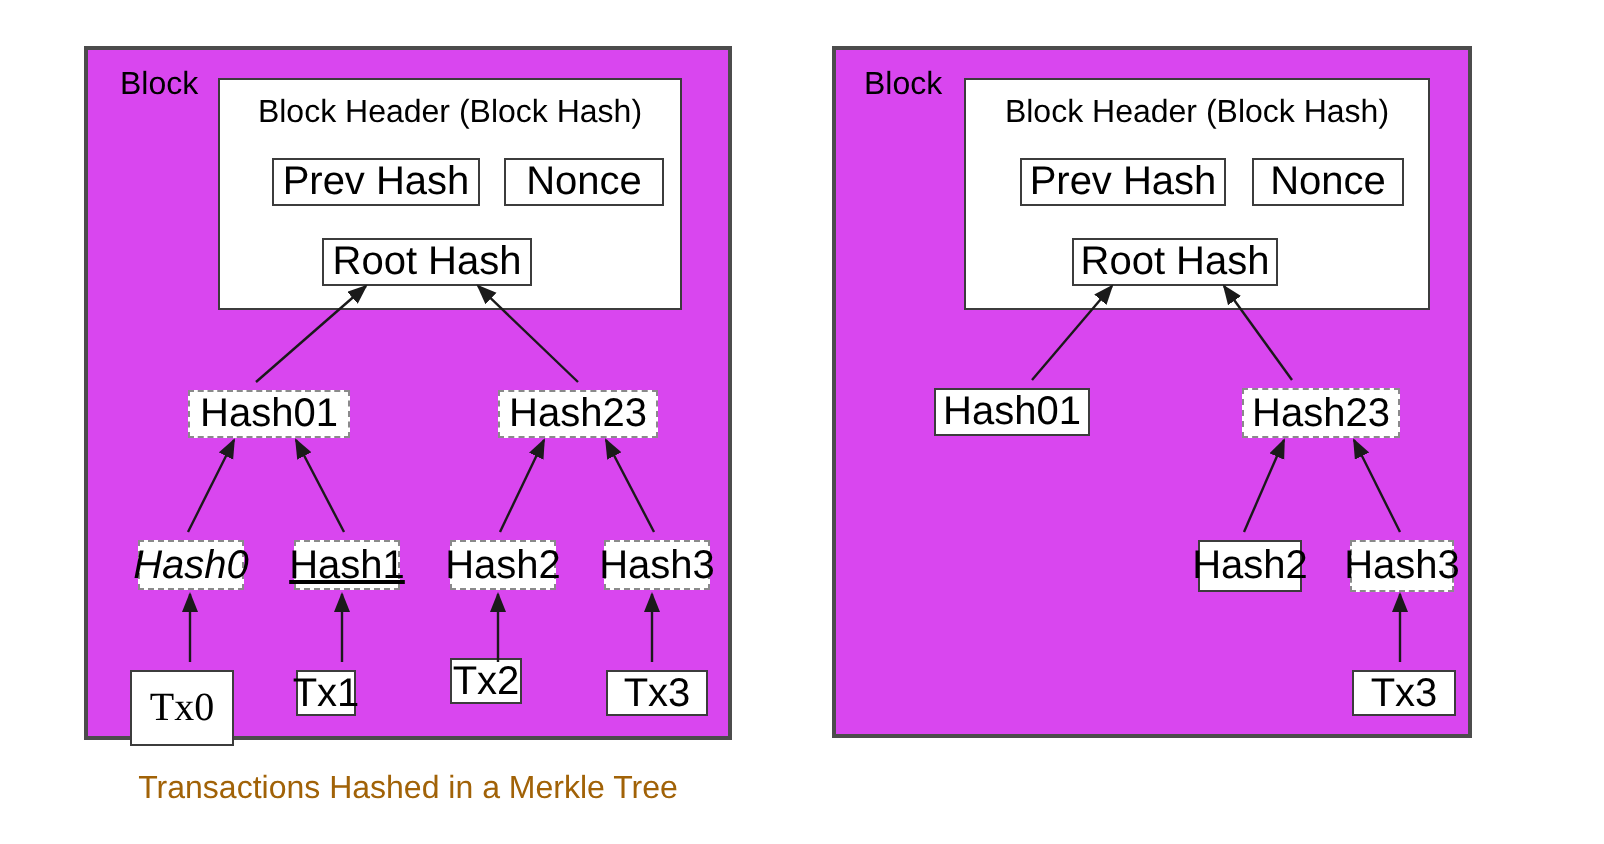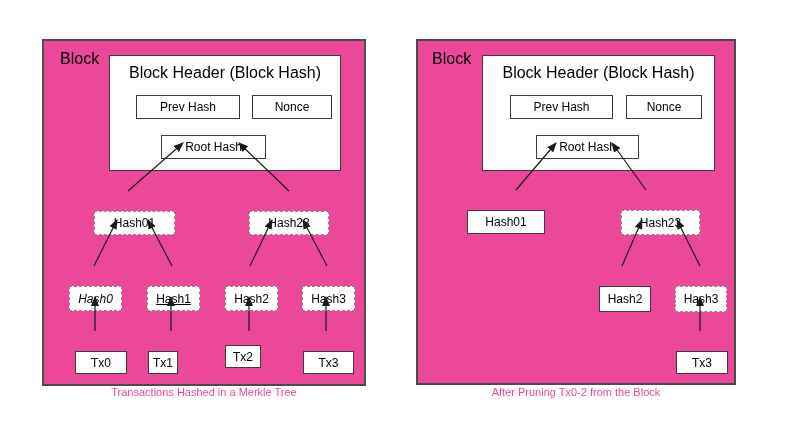--- a/index.html
+++ b/index.html
@@ -12,31 +12,30 @@
     position: relative;
     width: 802px;
     height: 422px;
     background: #ffffff;
     overflow: hidden;
   }
   .outer-box {
     position: absolute;
     box-sizing: border-box;
     border: 2px solid #4c4c4c;
-    background: #ec4899;
-    margin-top: 16px;
+    background: #d946ef;
   }
   .box {
     position: absolute;
     box-sizing: border-box;
     background: #ffffff;
     display: flex;
     align-items: center;
     justify-content: center;
-    font-size: 12px;
+    font-size: 20px;
     line-height: 1;
     white-space: nowrap;
     color: #000000;
   }
   .solid  { border: 1.5px solid #3c3c3c; }
   .dashed { border: 1px dashed #8a8a8a; }
   .header-box {
     position: absolute;
     box-sizing: border-box;
     border: 1.5px solid #3c3c3c;
@@ -50,23 +49,23 @@
     line-height: 1.1;
   }
   .block-label {
     position: absolute;
     font-size: 16px;
     line-height: 1;
   }
   .caption {
     position: absolute;
     text-align: center;
-    font-size: 11px;
+    font-size: 16px;
     line-height: 1.1;
-    color: #ec4899;
+    color: #a16207;
   }
   .arrows {
     position: absolute;
     left: 0; top: 0;
     width: 802px; height: 422px;
     pointer-events: none;
   }
   .arrows line {
     stroke: #1a1a1a;
     stroke-width: 1.2;
@@ -89,21 +88,21 @@
     </div>
 
     <div class="box dashed" style="left:50px; top:170px; width:81px; height:24px;">Hash01</div>
     <div class="box dashed" style="left:205px; top:170px; width:80px; height:24px;">Hash23</div>
 
     <div class="box dashed" style="left:25px; top:245px; width:53px; height:25px;font-style:italic;">Hash0</div>
     <div class="box dashed" style="left:103px; top:245px; width:53px; height:25px;text-decoration:underline;">Hash1</div>
     <div class="box dashed" style="left:181px; top:245px; width:53px; height:25px;">Hash2</div>
     <div class="box dashed" style="left:258px; top:245px; width:53px; height:25px;">Hash3</div>
 
-    <div class="box solid" style="left:31px; top:310px; width:52px; height:23px;">Tx0</div>
+    <div class="box solid" style="left:21px; top:310px; width:52px; height:38px;font-family:Liberation Serif, serif;">Tx0</div>
     <div class="box solid" style="left:104px; top:310px; width:30px; height:23px;">Tx1</div>
     <div class="box solid" style="left:181px; top:304px; width:36px; height:23px;">Tx2</div>
     <div class="box solid" style="left:259px; top:310px; width:51px; height:23px;">Tx3</div>
   </div>
 
   <div class="outer-box" style="left:416px; top:23px; width:320px; height:346px;">
 
     <div class="block-label" style="left:14px; top:10px;">Block</div>
 
     <div class="header-box" style="left:64px; top:14px; width:233px; height:116px;">
@@ -116,21 +115,20 @@
     <div class="box solid" style="left:49px; top:169px; width:78px; height:24px;">Hash01</div>
     <div class="box dashed" style="left:203px; top:169px; width:79px; height:25px;">Hash23</div>
 
     <div class="box solid" style="left:181px; top:245px; width:52px; height:26px;">Hash2</div>
     <div class="box dashed" style="left:257px; top:245px; width:52px; height:26px;">Hash3</div>
 
     <div class="box solid" style="left:258px; top:310px; width:52px; height:23px;">Tx3</div>
   </div>
 
   <div class="caption" style="left:42px; top:386px; width:324px;">Transactions Hashed in a Merkle Tree</div>
-  <div class="caption" style="left:416px; top:386px; width:320px;">After Pruning Tx0-2 from the Block</div>
 
   <svg class="arrows" viewBox="0 0 802 422">
     <defs>
       <marker id="ah" markerUnits="userSpaceOnUse" markerWidth="11" markerHeight="9" refX="9" refY="4" orient="auto">
         <path d="M0,0 L10,4 L0,8 Z" fill="#1a1a1a"></path>
       </marker>
     </defs>
 
     <line x1="128" y1="191" x2="183" y2="143" marker-end="url(#ah)"></line>
     <line x1="289" y1="191" x2="239" y2="143" marker-end="url(#ah)"></line>

